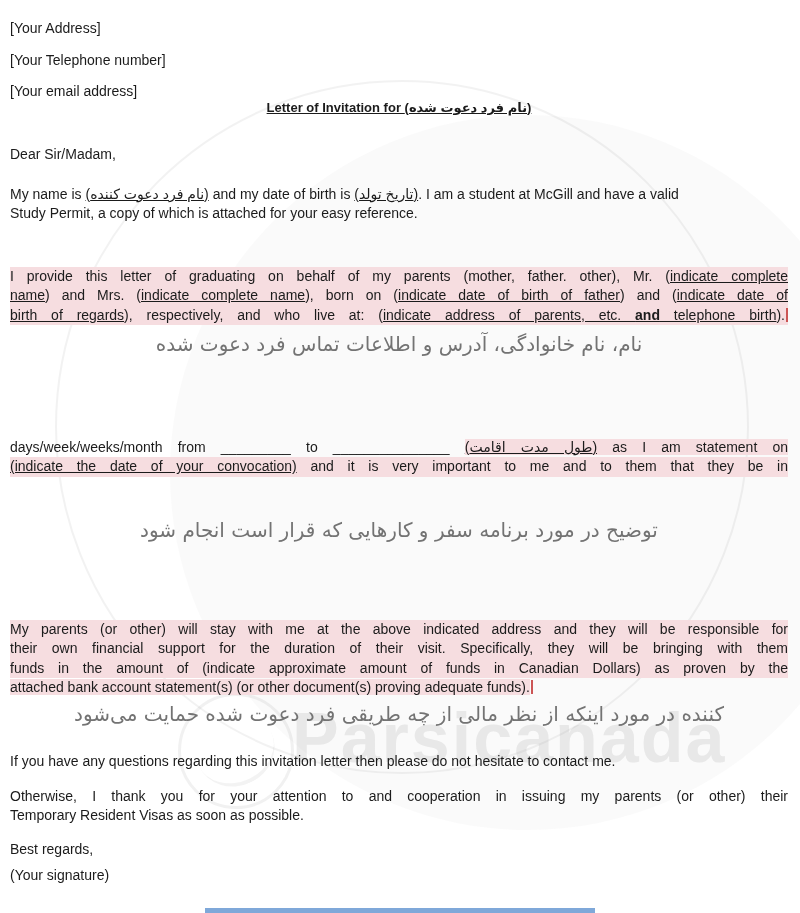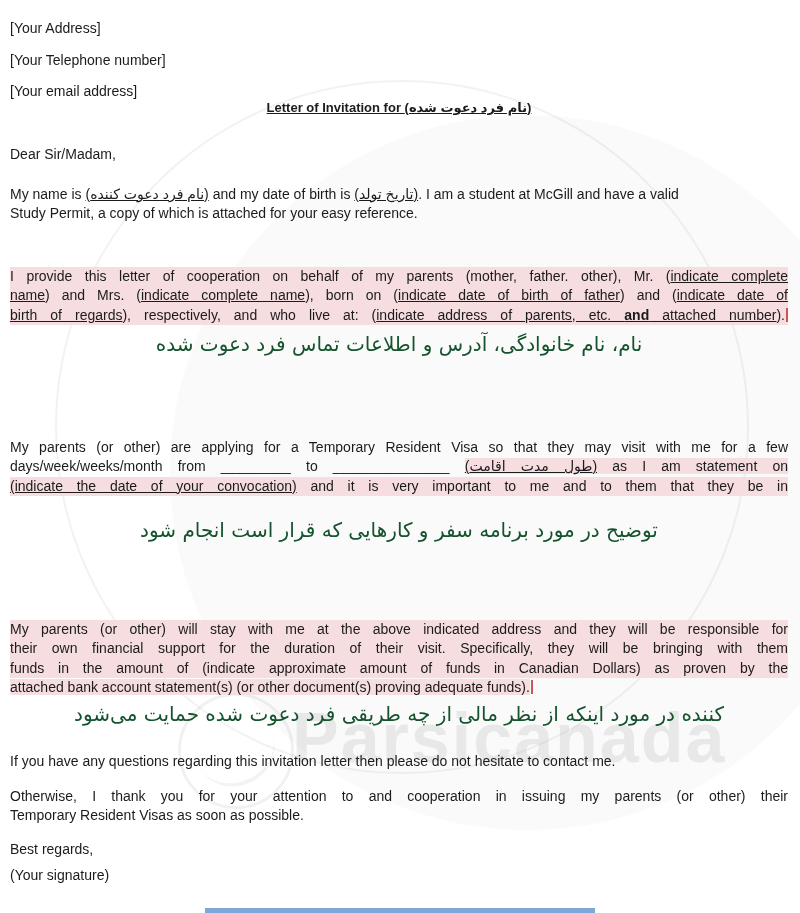--- a/index.html
+++ b/index.html
@@ -30,21 +30,21 @@
   .ln.plain{text-align:left;}
   .ln.center{text-align:center;}
   .ln.hlbg{background:var(--hl);}
   .hl{background:var(--hl);}
   .u{text-decoration:underline;}
   .b{font-weight:bold;}
   .tick{display:inline-block;width:2px;height:14px;background:var(--tick);
     vertical-align:-2px;margin-left:1px;}
   .hdr{line-height:17px;}
   .title-blk{font-size:13px;}
-  .caption{direction:rtl;text-align:center;font-size:20px;line-height:29px;color:#14532d;
+  .caption{direction:rtl;text-align:center;font-size:20px;line-height:29px;color:#737373;
     font-family:"DejaVu Sans","Liberation Sans",sans-serif;}
   .accent-bar{position:absolute;left:205px;top:908px;width:390px;height:5px;background:var(--bar);}
 </style>
 </head>
 <body style="--hl: #f6dde0; --tick: #cc5555; --bar: #7fa8d9; color: rgb(27, 27, 27);">
 
 <div class="wm">
   <div class="wm-circle2"></div>
   <div class="wm-circle1"></div>
   <div class="wm-circle3"></div>
@@ -62,28 +62,27 @@
     </div>
 
   <div class="blk" style="top:146px">Dear Sir/Madam,</div>
 
   <div class="blk" style="top:185px">
       <div class="ln plain"><span>My name is </span><span class="u">(<bdi dir="rtl">نام فرد دعوت کننده</bdi>)</span><span> and my date of birth is </span><span class="u">(<bdi dir="rtl">تاریخ تولد</bdi>)</span><span>.  I am a student at McGill and have a valid</span></div>
       <div class="ln plain"><span>Study Permit, a copy of which is attached for your easy reference.</span></div>
     </div>
 
   <div class="blk" style="top:267px">
-      <div class="ln just hlbg"><span>I provide this letter of cooperation on behalf of my parents (mother, father. other), Mr. (</span><span class="u">indicate complete</span></div>
+      <div class="ln just hlbg"><span>I provide this letter of graduating on behalf of my parents (mother, father. other), Mr. (</span><span class="u">indicate complete</span></div>
       <div class="ln just hlbg"><span class="u">name</span><span>) and Mrs. (</span><span class="u">indicate complete name</span><span>), born on (</span><span class="u">indicate date of birth of father</span><span>) and (</span><span class="u">indicate date of</span></div>
-      <div class="ln just hlbg"><span class="u">birth of regards</span><span>), respectively, and who live at:  (</span><span class="u">indicate address of parents, etc. </span><span class="u b">and</span><span class="u"> attached number</span><span>).</span><span class="tick"></span></div>
+      <div class="ln just hlbg"><span class="u">birth of regards</span><span>), respectively, and who live at:  (</span><span class="u">indicate address of parents, etc. </span><span class="u b">and</span><span class="u"> telephone birth</span><span>).</span><span class="tick"></span></div>
     </div>
   <div class="blk caption" style="top:330px">نام، نام خانوادگی، آدرس و اطلاعات تماس فرد دعوت شده</div>
 
   <div class="blk" style="top:438px">
-      <div class="ln just"><span>My parents (or other) are applying for a Temporary Resident Visa so that they may visit with me for a few</span></div>
       <div class="ln just"><span>days/week/weeks/month from _________ to _______________ </span><span class="u hl">(<bdi dir="rtl">طول مدت اقامت</bdi>)</span><span class="hl"> as I am statement on</span></div>
       <div class="ln just hlbg"><span class="u">(indicate the date of your convocation)</span><span> and it is very important to me and to them that they be in</span></div>
     </div>
   <div class="blk caption" style="top:516px">توضیح در مورد برنامه سفر و کارهایی که قرار است انجام شود</div>
 
   <div class="blk" style="top:620px">
       <div class="ln just hlbg"><span>My parents (or other) will stay with me at the above indicated address and they will be responsible for</span></div>
       <div class="ln just hlbg"><span>their own financial support for the duration of their visit. Specifically, they will be bringing with them</span></div>
       <div class="ln just hlbg"><span>funds in the amount of (indicate approximate amount of funds in Canadian Dollars) as proven by the</span></div>
       <div class="ln plain"><span class="hl">attached bank account statement(s) (or other document(s) proving adequate funds).</span><span class="tick"></span></div>

